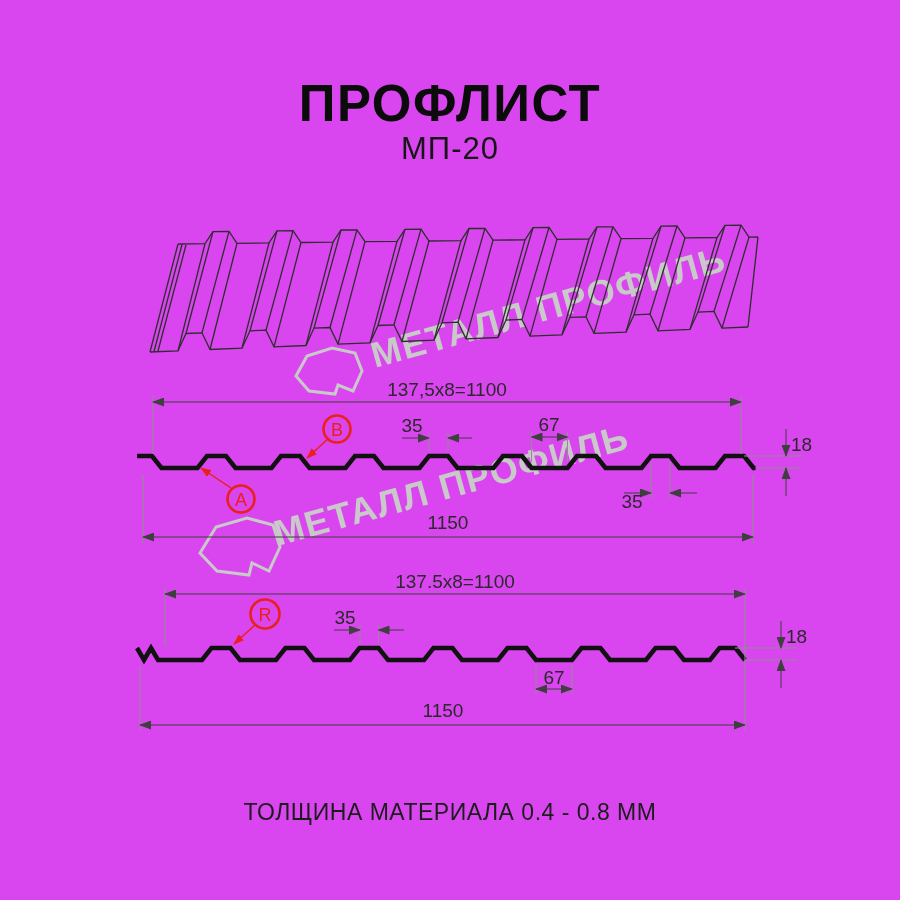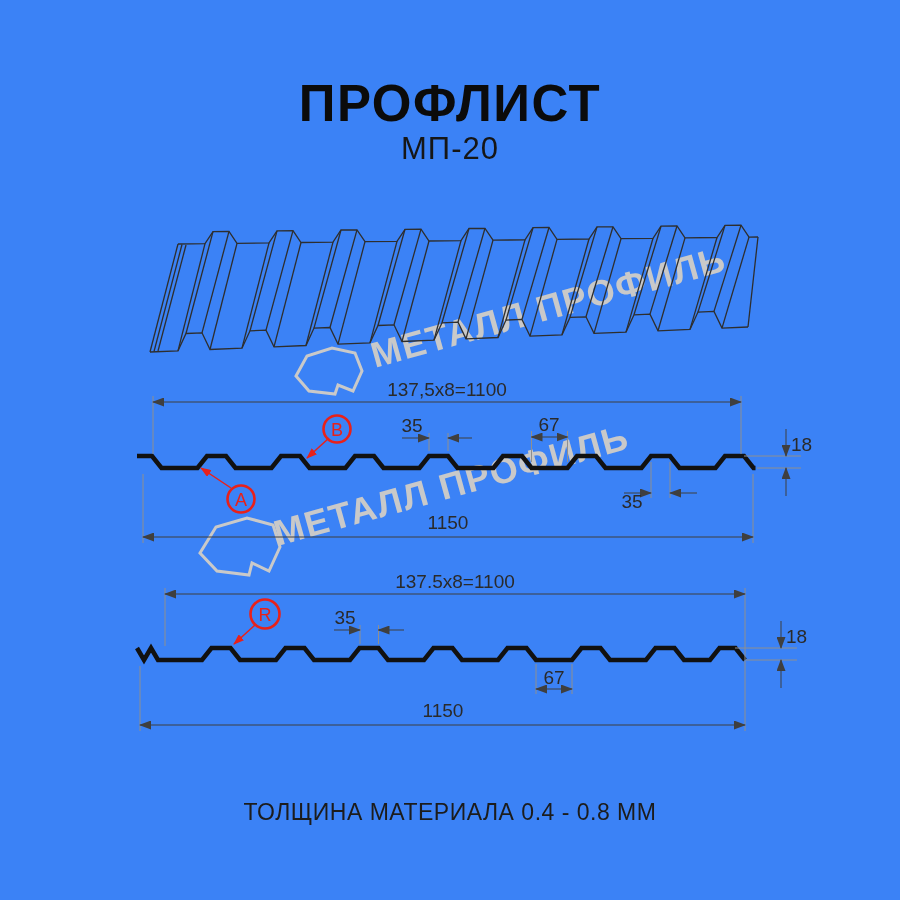--- a/index.html
+++ b/index.html
@@ -1,16 +1,16 @@
 <!DOCTYPE html>
 <html><head>
 <meta charset="utf-8">
 <style>
   html,body{margin:0;padding:0;background:#fff;}
-  .page{position:relative;width:900px;height:900px;background:#3b82f6;overflow:hidden;
+  .page{position:relative;width:900px;height:900px;background:#d946ef;overflow:hidden;
         font-family:"Liberation Sans",sans-serif;}
   .hdr{position:absolute;left:0;width:100%;text-align:center;color:#0b0b0b;}
   .title{top:74px;font-size:51px;font-weight:800;letter-spacing:1.5px;}
   .subtitle{top:131px;font-size:31px;font-weight:500;letter-spacing:1px;color:#161616;}
   .footer{top:799px;font-size:23px;font-weight:400;letter-spacing:.5px;color:#1c1c1c;}
   svg{position:absolute;left:0;top:0;}
   svg text{font-family:"Liberation Sans",sans-serif;fill:#2a2a2a;}
   .dim-label{font-size:19px;}
   .red-label{font-size:18px;fill:#e8211a;text-anchor:middle;}
   .wm-text{font-size:36px;font-weight:bold;fill:#c9c9c9;letter-spacing:1.5px;}

